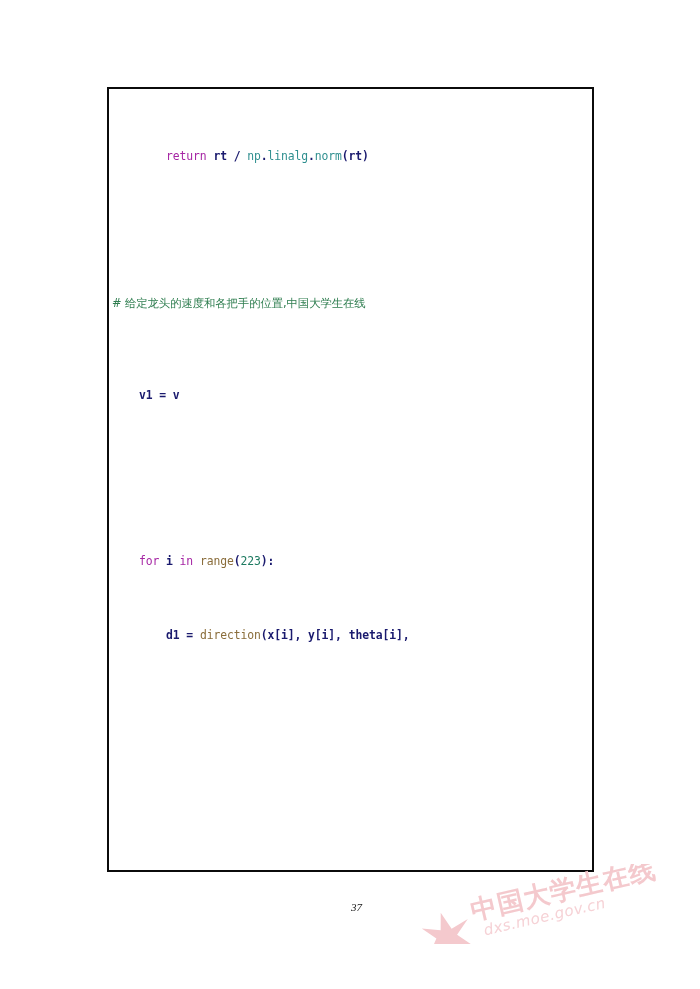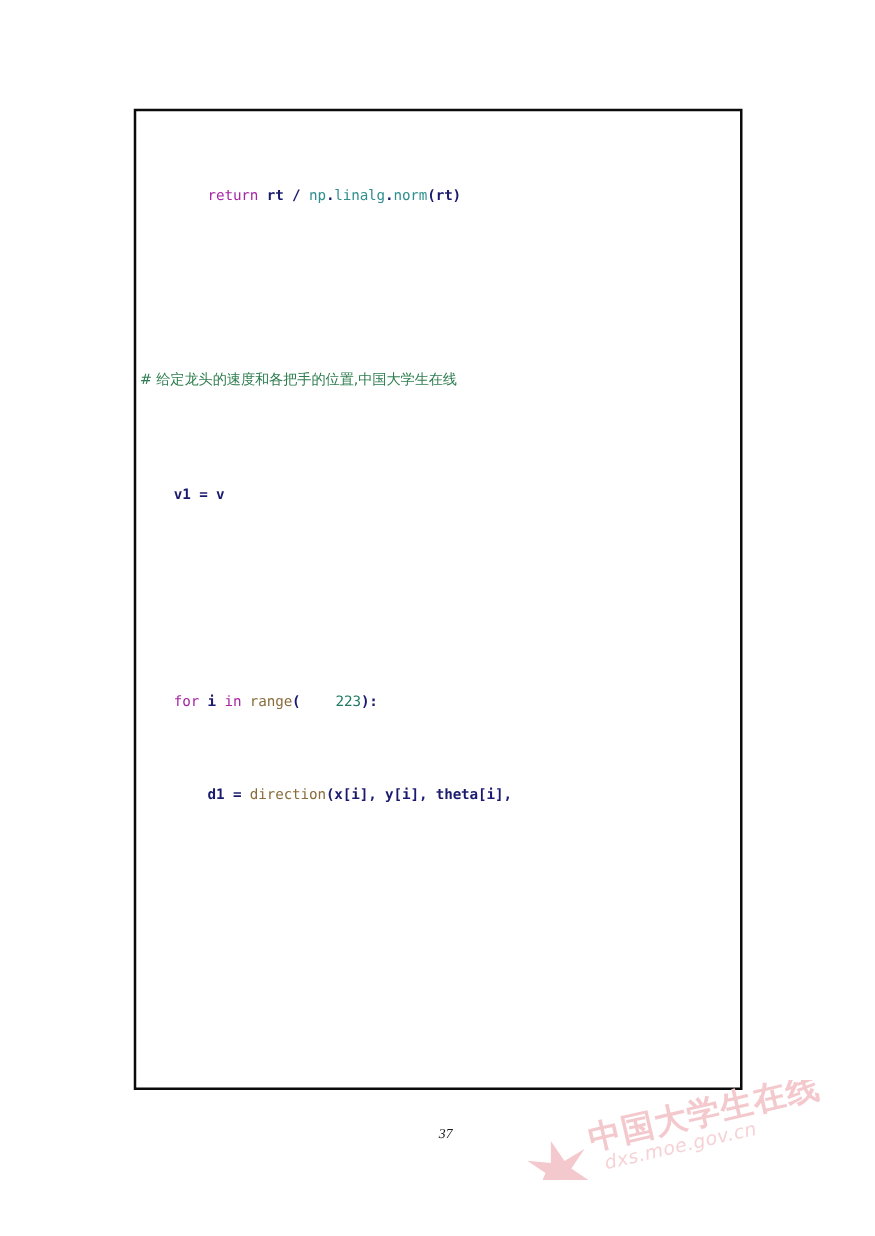--- a/index.html
+++ b/index.html
@@ -52,21 +52,21 @@
     height: 18.4px;
     white-space: pre;
   }
 
   
   .kw   { color: #a626a4; }            
   .fn   { color: #2f8f8f; }            
   .nm   { color: #1a1a6e; font-weight: bold; }  
   .mod  { color: #2f8f8f; }            
   .call { color: #8a6d3b; }            
-  .num  { color: #1d7a60; margin-left: 28px; }            
+  .num  { color: #1d7a60; }            
   .cmt  { color: #2e7d4f; font-family: "DejaVu Sans", sans-serif; }
   .op   { color: #1a1a6e; font-weight: bold; }
 
   
   .page-number {
     position: absolute;
     left: 351px;
     top: 901px;
     font-family: "Liberation Serif", serif;
     font-size: 11px;

